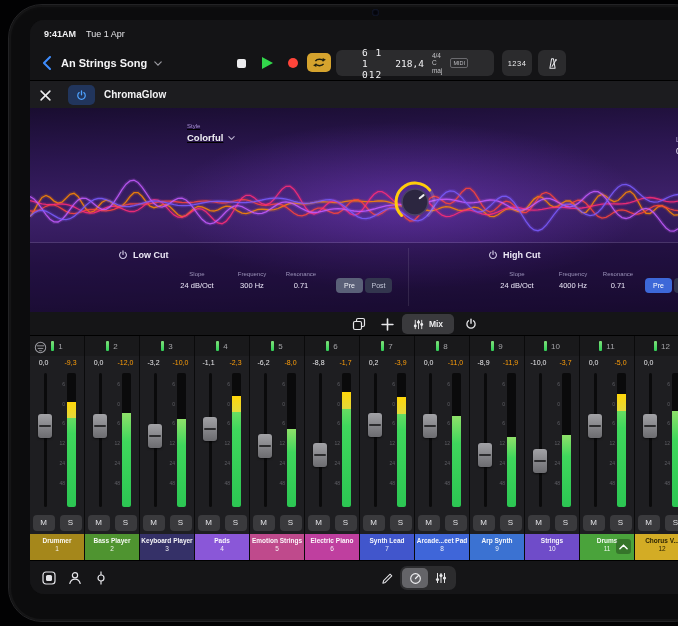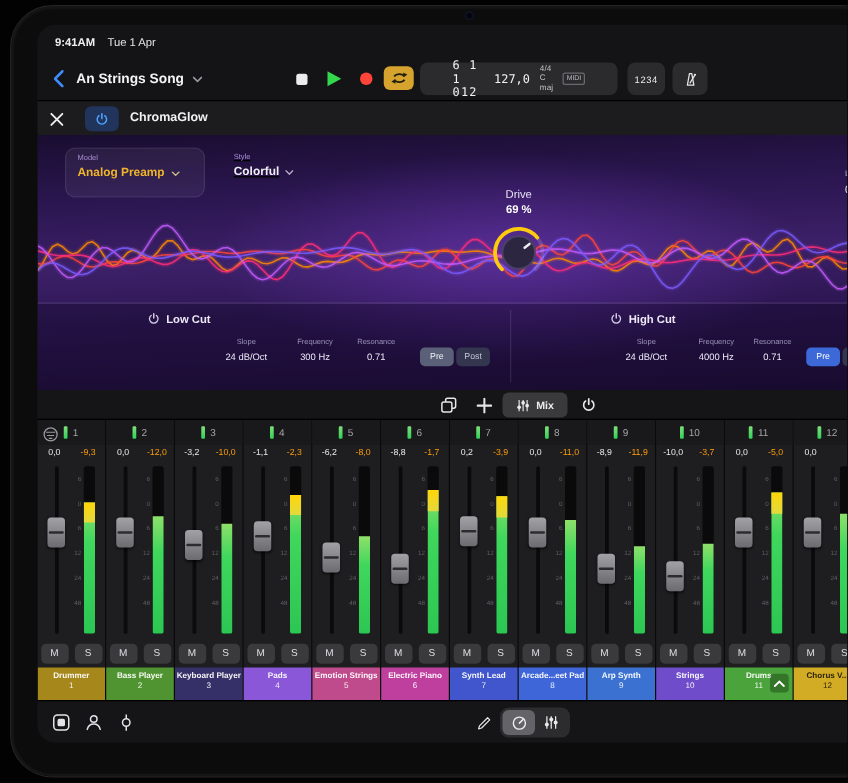--- a/index.html
+++ b/index.html
@@ -172,21 +172,21 @@
             <path d="M3.5 4.5 A5 3.5 0 0 1 12.5 4.5" stroke="#20200f" stroke-width="1.6" fill="none"></path>
             <path d="M12.5 7.5 A5 3.5 0 0 1 3.5 7.5" stroke="#20200f" stroke-width="1.6" fill="none"></path>
             <path d="M11.5 1 L15 3 L11.5 5 Z" fill="#20200f"></path>
             <path d="M4.5 7 L1 9 L4.5 11 Z" fill="#20200f"></path>
           </svg>
         </span>
       </button>
 
       <div class="lcd">
         <span class="lcd-pos">6 1 1 012</span>
-        <span class="lcd-tempo">127,0</span>
+        <span class="lcd-tempo">218,4</span>
         <span class="lcd-stack">
           <span>4/4</span>
           <span>C maj</span>
         </span>
         <span class="midi-badge">MIDI</span>
       </div>
 
       <button class="pill-btn" style="left:472px;width:30px;font-size:7.5px;letter-spacing:.5px;">1234</button>
       <button class="pill-btn" style="left:508px;width:28px;">
         <span>
@@ -223,50 +223,37 @@
           <path d="M0 82.8 L4 83.4 L8 82.5 L12 80.5 L16 78.3 L20 76.9 L24 76.9 L28 78.5 L32 80.9 L36 83.4 L40 85.1 L44 85.6 L48 84.9 L52 83.6 L56 82.2 L60 81.5 L64 81.4 L68 81.9 L72 82.5 L76 82.8 L80 82.4 L84 81.3 L88 79.7 L92 78.1 L96 76.8 L100 76.0 L104 75.8 L108 75.9 L112 76.0 L116 76.0 L120 75.6 L124 75.0 L128 74.2 L132 73.5 L136 73.2 L140 73.2 L144 73.5 L148 74.0 L152 74.5 L156 74.7 L160 74.5 L164 74.1 L168 73.5 L172 73.1 L176 73.0 L180 73.3 L184 73.9 L188 74.6 L192 75.0 L196 74.9 L200 74.2 L204 73.1 L208 72.1 L212 71.5 L216 71.8 L220 72.9 L224 74.5 L228 76.1 L232 77.2 L236 77.4 L240 76.9 L244 76.2 L248 76.0 L252 76.9 L256 79.1 L260 82.1 L264 85.2 L268 87.4 L272 87.9 L276 86.6 L280 84.1 L284 81.6 L288 80.1 L292 80.2 L296 81.8 L300 83.9 L304 85.3 L308 85.0 L312 82.6 L316 78.6 L320 74.5 L324 71.8 L328 71.7 L332 74.4 L336 78.8 L340 83.4 L344 86.5 L348 87.1 L352 85.2 L356 82.2 L360 79.7 L364 79.3 L368 81.5 L372 85.8 L376 90.3 L380 93.0 L384 92.6 L388 88.5 L392 82.1 L396 75.2 L400 70.2 L404 68.2 L408 69.4 L412 72.4 L416 75.2 L420 75.9 L424 73.6 L428 69.0 L432 63.9 L436 60.4 L440 60.3 L444 63.9 L448 70.2 L452 77.1 L456 82.2 L460 84.1 L464 82.5 L468 78.9 L472 75.1 L476 73.2 L480 74.0 L484 77.4 L488 81.5 L492 84.5 L496 84.7 L500 81.6 L504 76.2 L508 70.3 L512 65.8 L516 64.4 L520 66.0 L524 69.8 L528 74.0 L532 76.9 L536 77.6 L540 76.2 L544 73.9 L548 72.2 L552 72.5 L556 75.2 L560 79.7 L564 84.6 L568 88.4 L572 90.1 L576 89.4 L580 87.0 L584 84.3 L588 82.3 L592 81.8 L596 82.7 L600 84.4 L604 85.8 L608 86.1 L612 85.0 L616 82.8 L620 80.2 L624 78.2 L628 77.4 L632 77.9 L636 79.3 L640 81.0 L644 82.2 L648 82.6" fill="none" stroke="#ff4538" stroke-width="4" opacity="0.16"></path>
           <path d="M0 82.8 L4 83.4 L8 82.5 L12 80.5 L16 78.3 L20 76.9 L24 76.9 L28 78.5 L32 80.9 L36 83.4 L40 85.1 L44 85.6 L48 84.9 L52 83.6 L56 82.2 L60 81.5 L64 81.4 L68 81.9 L72 82.5 L76 82.8 L80 82.4 L84 81.3 L88 79.7 L92 78.1 L96 76.8 L100 76.0 L104 75.8 L108 75.9 L112 76.0 L116 76.0 L120 75.6 L124 75.0 L128 74.2 L132 73.5 L136 73.2 L140 73.2 L144 73.5 L148 74.0 L152 74.5 L156 74.7 L160 74.5 L164 74.1 L168 73.5 L172 73.1 L176 73.0 L180 73.3 L184 73.9 L188 74.6 L192 75.0 L196 74.9 L200 74.2 L204 73.1 L208 72.1 L212 71.5 L216 71.8 L220 72.9 L224 74.5 L228 76.1 L232 77.2 L236 77.4 L240 76.9 L244 76.2 L248 76.0 L252 76.9 L256 79.1 L260 82.1 L264 85.2 L268 87.4 L272 87.9 L276 86.6 L280 84.1 L284 81.6 L288 80.1 L292 80.2 L296 81.8 L300 83.9 L304 85.3 L308 85.0 L312 82.6 L316 78.6 L320 74.5 L324 71.8 L328 71.7 L332 74.4 L336 78.8 L340 83.4 L344 86.5 L348 87.1 L352 85.2 L356 82.2 L360 79.7 L364 79.3 L368 81.5 L372 85.8 L376 90.3 L380 93.0 L384 92.6 L388 88.5 L392 82.1 L396 75.2 L400 70.2 L404 68.2 L408 69.4 L412 72.4 L416 75.2 L420 75.9 L424 73.6 L428 69.0 L432 63.9 L436 60.4 L440 60.3 L444 63.9 L448 70.2 L452 77.1 L456 82.2 L460 84.1 L464 82.5 L468 78.9 L472 75.1 L476 73.2 L480 74.0 L484 77.4 L488 81.5 L492 84.5 L496 84.7 L500 81.6 L504 76.2 L508 70.3 L512 65.8 L516 64.4 L520 66.0 L524 69.8 L528 74.0 L532 76.9 L536 77.6 L540 76.2 L544 73.9 L548 72.2 L552 72.5 L556 75.2 L560 79.7 L564 84.6 L568 88.4 L572 90.1 L576 89.4 L580 87.0 L584 84.3 L588 82.3 L592 81.8 L596 82.7 L600 84.4 L604 85.8 L608 86.1 L612 85.0 L616 82.8 L620 80.2 L624 78.2 L628 77.4 L632 77.9 L636 79.3 L640 81.0 L644 82.2 L648 82.6" fill="none" stroke="#ff4538" stroke-width="1.3" opacity="0.85"></path>
           <path d="M0 72.7 L4 73.7 L8 74.8 L12 75.8 L16 76.4 L20 76.6 L24 76.4 L28 76.1 L32 76.0 L36 76.3 L40 77.3 L44 78.9 L48 81.0 L52 83.0 L56 84.5 L60 85.2 L64 84.8 L68 83.4 L72 81.5 L76 79.6 L80 78.3 L84 78.1 L88 79.0 L92 80.6 L96 82.3 L100 83.5 L104 83.5 L108 82.0 L112 79.3 L116 76.1 L120 73.2 L124 71.7 L128 72.2 L132 74.6 L136 78.6 L140 83.1 L144 86.9 L148 89.2 L152 89.4 L156 87.7 L160 84.9 L164 82.2 L168 80.7 L172 81.1 L176 83.7 L180 87.7 L184 91.9 L188 95.0 L192 95.7 L196 93.4 L200 88.5 L204 82.0 L208 75.3 L212 70.0 L216 67.3 L220 67.3 L224 69.6 L228 72.9 L232 75.7 L236 76.7 L240 75.1 L244 71.3 L248 66.2 L252 61.3 L256 58.3 L260 58.2 L264 61.4 L268 67.1 L272 74.0 L276 80.3 L280 84.6 L284 86.0 L288 84.5 L292 81.0 L296 77.0 L300 73.9 L304 72.9 L308 74.4 L312 77.8 L316 82.0 L320 85.6 L324 87.1 L328 86.0 L332 82.3 L336 76.8 L340 71.0 L344 66.3 L348 63.7 L352 63.7 L356 66.0 L360 69.6 L364 73.3 L368 75.9 L372 76.8 L376 76.0 L380 73.9 L384 71.7 L388 70.2 L392 70.3 L396 72.2 L400 75.7 L404 80.0 L408 84.1 L412 87.2 L416 88.6 L420 88.4 L424 87.0 L428 85.0 L432 83.2 L436 82.2 L440 82.2 L444 83.1 L448 84.5 L452 85.9 L456 86.6 L460 86.5 L464 85.4 L468 83.8 L472 82.0 L476 80.4 L480 79.4 L484 79.1 L488 79.5 L492 80.3 L496 81.2 L500 81.9 L504 82.1 L508 81.9 L512 81.3 L516 80.6 L520 79.9 L524 79.4 L528 79.2 L532 79.4 L536 79.7 L540 80.1 L544 80.3 L548 80.3 L552 80.0 L556 79.4 L560 78.5 L564 77.6 L568 76.8 L572 76.2 L576 75.8 L580 75.8 L584 75.9 L588 76.0 L592 75.9 L596 75.5 L600 74.6 L604 73.4 L608 72.0 L612 70.7 L616 69.8 L620 69.5 L624 70.0 L628 71.0 L632 72.2 L636 73.3 L640 73.9 L644 73.8 L648 73.1" fill="none" stroke="#ff2d78" stroke-width="4" opacity="0.16"></path>
           <path d="M0 72.7 L4 73.7 L8 74.8 L12 75.8 L16 76.4 L20 76.6 L24 76.4 L28 76.1 L32 76.0 L36 76.3 L40 77.3 L44 78.9 L48 81.0 L52 83.0 L56 84.5 L60 85.2 L64 84.8 L68 83.4 L72 81.5 L76 79.6 L80 78.3 L84 78.1 L88 79.0 L92 80.6 L96 82.3 L100 83.5 L104 83.5 L108 82.0 L112 79.3 L116 76.1 L120 73.2 L124 71.7 L128 72.2 L132 74.6 L136 78.6 L140 83.1 L144 86.9 L148 89.2 L152 89.4 L156 87.7 L160 84.9 L164 82.2 L168 80.7 L172 81.1 L176 83.7 L180 87.7 L184 91.9 L188 95.0 L192 95.7 L196 93.4 L200 88.5 L204 82.0 L208 75.3 L212 70.0 L216 67.3 L220 67.3 L224 69.6 L228 72.9 L232 75.7 L236 76.7 L240 75.1 L244 71.3 L248 66.2 L252 61.3 L256 58.3 L260 58.2 L264 61.4 L268 67.1 L272 74.0 L276 80.3 L280 84.6 L284 86.0 L288 84.5 L292 81.0 L296 77.0 L300 73.9 L304 72.9 L308 74.4 L312 77.8 L316 82.0 L320 85.6 L324 87.1 L328 86.0 L332 82.3 L336 76.8 L340 71.0 L344 66.3 L348 63.7 L352 63.7 L356 66.0 L360 69.6 L364 73.3 L368 75.9 L372 76.8 L376 76.0 L380 73.9 L384 71.7 L388 70.2 L392 70.3 L396 72.2 L400 75.7 L404 80.0 L408 84.1 L412 87.2 L416 88.6 L420 88.4 L424 87.0 L428 85.0 L432 83.2 L436 82.2 L440 82.2 L444 83.1 L448 84.5 L452 85.9 L456 86.6 L460 86.5 L464 85.4 L468 83.8 L472 82.0 L476 80.4 L480 79.4 L484 79.1 L488 79.5 L492 80.3 L496 81.2 L500 81.9 L504 82.1 L508 81.9 L512 81.3 L516 80.6 L520 79.9 L524 79.4 L528 79.2 L532 79.4 L536 79.7 L540 80.1 L544 80.3 L548 80.3 L552 80.0 L556 79.4 L560 78.5 L564 77.6 L568 76.8 L572 76.2 L576 75.8 L580 75.8 L584 75.9 L588 76.0 L592 75.9 L596 75.5 L600 74.6 L604 73.4 L608 72.0 L612 70.7 L616 69.8 L620 69.5 L624 70.0 L628 71.0 L632 72.2 L636 73.3 L640 73.9 L644 73.8 L648 73.1" fill="none" stroke="#ff2d78" stroke-width="1.3" opacity="0.85"></path>
           <path d="M0 68.5 L4 71.0 L8 75.3 L12 80.9 L16 86.6 L20 91.2 L24 93.9 L28 94.0 L32 91.5 L36 87.0 L40 81.5 L44 76.1 L48 72.1 L52 70.1 L56 70.4 L60 72.6 L64 76.0 L68 79.3 L72 81.4 L76 81.4 L80 78.9 L84 74.2 L88 68.1 L92 61.7 L96 56.2 L100 52.9 L104 52.3 L108 54.5 L112 59.1 L116 64.9 L120 70.8 L124 75.6 L128 78.5 L132 79.1 L136 77.7 L140 75.1 L144 72.3 L148 70.4 L152 70.1 L156 72.0 L160 75.7 L164 80.9 L168 86.4 L172 91.3 L176 94.6 L180 95.8 L184 94.8 L188 91.9 L192 88.0 L196 83.8 L200 80.3 L204 78.2 L208 77.7 L212 78.7 L216 80.7 L220 83.0 L224 84.8 L228 85.7 L232 85.4 L236 83.8 L240 81.3 L244 78.6 L248 76.1 L252 74.4 L256 73.9 L260 74.6 L264 76.2 L268 78.4 L272 80.7 L276 82.7 L280 84.0 L284 84.5 L288 84.2 L292 83.4 L296 82.4 L300 81.4 L304 80.8 L308 80.6 L312 80.9 L316 81.6 L320 82.3 L324 83.0 L328 83.3 L332 83.3 L336 82.9 L340 82.0 L344 81.0 L348 79.8 L352 78.8 L356 77.9 L360 77.3 L364 76.9 L368 76.7 L372 76.7 L376 76.8 L380 76.7 L384 76.5 L388 76.1 L392 75.4 L396 74.5 L400 73.5 L404 72.5 L408 71.7 L412 71.3 L416 71.2 L420 71.5 L424 72.2 L428 73.0 L432 73.9 L436 74.6 L440 74.9 L444 74.7 L448 74.1 L452 73.3 L456 72.5 L460 72.0 L464 72.2 L468 73.1 L472 74.7 L476 76.8 L480 79.1 L484 81.0 L488 82.1 L492 82.2 L496 81.1 L500 79.0 L504 76.3 L508 73.6 L512 71.5 L516 70.5 L520 70.7 L524 72.1 L528 74.2 L532 76.5 L536 78.3 L540 78.8 L544 77.8 L548 75.4 L552 71.9 L556 68.1 L560 65.0 L564 63.3 L568 63.7 L572 66.2 L576 70.6 L580 76.2 L584 81.8 L588 86.6 L592 89.6 L596 90.5 L600 89.3 L604 86.8 L608 83.7 L612 81.3 L616 80.4 L620 81.7 L624 85.0 L628 89.8 L632 95.2 L636 99.9 L640 102.9 L644 103.2 L648 100.8" fill="none" stroke="#c45bff" stroke-width="4" opacity="0.16"></path>
           <path d="M0 68.5 L4 71.0 L8 75.3 L12 80.9 L16 86.6 L20 91.2 L24 93.9 L28 94.0 L32 91.5 L36 87.0 L40 81.5 L44 76.1 L48 72.1 L52 70.1 L56 70.4 L60 72.6 L64 76.0 L68 79.3 L72 81.4 L76 81.4 L80 78.9 L84 74.2 L88 68.1 L92 61.7 L96 56.2 L100 52.9 L104 52.3 L108 54.5 L112 59.1 L116 64.9 L120 70.8 L124 75.6 L128 78.5 L132 79.1 L136 77.7 L140 75.1 L144 72.3 L148 70.4 L152 70.1 L156 72.0 L160 75.7 L164 80.9 L168 86.4 L172 91.3 L176 94.6 L180 95.8 L184 94.8 L188 91.9 L192 88.0 L196 83.8 L200 80.3 L204 78.2 L208 77.7 L212 78.7 L216 80.7 L220 83.0 L224 84.8 L228 85.7 L232 85.4 L236 83.8 L240 81.3 L244 78.6 L248 76.1 L252 74.4 L256 73.9 L260 74.6 L264 76.2 L268 78.4 L272 80.7 L276 82.7 L280 84.0 L284 84.5 L288 84.2 L292 83.4 L296 82.4 L300 81.4 L304 80.8 L308 80.6 L312 80.9 L316 81.6 L320 82.3 L324 83.0 L328 83.3 L332 83.3 L336 82.9 L340 82.0 L344 81.0 L348 79.8 L352 78.8 L356 77.9 L360 77.3 L364 76.9 L368 76.7 L372 76.7 L376 76.8 L380 76.7 L384 76.5 L388 76.1 L392 75.4 L396 74.5 L400 73.5 L404 72.5 L408 71.7 L412 71.3 L416 71.2 L420 71.5 L424 72.2 L428 73.0 L432 73.9 L436 74.6 L440 74.9 L444 74.7 L448 74.1 L452 73.3 L456 72.5 L460 72.0 L464 72.2 L468 73.1 L472 74.7 L476 76.8 L480 79.1 L484 81.0 L488 82.1 L492 82.2 L496 81.1 L500 79.0 L504 76.3 L508 73.6 L512 71.5 L516 70.5 L520 70.7 L524 72.1 L528 74.2 L532 76.5 L536 78.3 L540 78.8 L544 77.8 L548 75.4 L552 71.9 L556 68.1 L560 65.0 L564 63.3 L568 63.7 L572 66.2 L576 70.6 L580 76.2 L584 81.8 L588 86.6 L592 89.6 L596 90.5 L600 89.3 L604 86.8 L608 83.7 L612 81.3 L616 80.4 L620 81.7 L624 85.0 L628 89.8 L632 95.2 L636 99.9 L640 102.9 L644 103.2 L648 100.8" fill="none" stroke="#c45bff" stroke-width="1.3" opacity="0.85"></path>
           <path d="M0 88.3 L4 85.0 L8 82.9 L12 82.4 L16 83.2 L20 85.2 L24 87.6 L28 89.9 L32 91.4 L36 91.7 L40 90.7 L44 88.4 L48 85.0 L52 81.2 L56 77.3 L60 74.0 L64 71.6 L68 70.5 L72 70.5 L76 71.5 L80 73.1 L84 75.0 L88 76.8 L92 78.1 L96 78.6 L100 78.5 L104 77.7 L108 76.6 L112 75.3 L116 74.2 L120 73.4 L124 73.0 L128 73.2 L132 73.8 L136 74.7 L140 75.7 L144 76.7 L148 77.3 L152 77.7 L156 77.6 L160 77.3 L164 76.6 L168 75.8 L172 75.0 L176 74.3 L180 73.7 L184 73.3 L188 73.2 L192 73.3 L196 73.5 L200 73.8 L204 74.2 L208 74.5 L212 74.6 L216 74.5 L220 74.1 L224 73.6 L228 72.8 L232 72.0 L236 71.1 L240 70.5 L244 70.1 L248 70.1 L252 70.5 L256 71.2 L260 72.2 L264 73.4 L268 74.4 L272 75.1 L276 75.4 L280 75.2 L284 74.5 L288 73.6 L292 72.6 L296 71.9 L300 71.7 L304 72.4 L308 74.0 L312 76.5 L316 79.6 L320 83.0 L324 86.2 L328 88.8 L332 90.4 L336 90.7 L340 89.9 L344 88.1 L348 85.7 L352 83.2 L356 81.3 L360 80.3 L364 80.5 L368 82.0 L372 84.5 L376 87.5 L380 90.3 L384 92.3 L388 92.9 L392 91.7 L396 88.7 L400 84.1 L404 78.6 L408 72.9 L412 67.9 L416 64.3 L420 62.8 L424 63.3 L428 65.9 L432 69.9 L436 74.6 L440 79.0 L444 82.3 L448 84.0 L452 83.7 L456 81.5 L460 78.1 L464 74.1 L468 70.6 L472 68.4 L476 68.2 L480 70.2 L484 74.4 L488 80.3 L492 87.0 L496 93.4 L500 98.7 L504 101.9 L508 102.7 L512 101.1 L516 97.3 L520 92.2 L524 86.7 L528 81.6 L532 77.9 L536 76.1 L540 76.2 L544 78.0 L548 80.8 L552 84.0 L556 86.5 L560 87.6 L564 86.9 L568 84.3 L572 80.0 L576 74.5 L580 68.7 L584 63.3 L588 59.2 L592 56.8 L596 56.4 L600 57.9 L604 60.7 L608 64.4 L612 68.1 L616 71.3 L620 73.4 L624 74.2 L628 73.8 L632 72.4 L636 70.4 L640 68.5 L644 67.1 L648 66.5" fill="none" stroke="#7a5cff" stroke-width="4" opacity="0.16"></path>
           <path d="M0 88.3 L4 85.0 L8 82.9 L12 82.4 L16 83.2 L20 85.2 L24 87.6 L28 89.9 L32 91.4 L36 91.7 L40 90.7 L44 88.4 L48 85.0 L52 81.2 L56 77.3 L60 74.0 L64 71.6 L68 70.5 L72 70.5 L76 71.5 L80 73.1 L84 75.0 L88 76.8 L92 78.1 L96 78.6 L100 78.5 L104 77.7 L108 76.6 L112 75.3 L116 74.2 L120 73.4 L124 73.0 L128 73.2 L132 73.8 L136 74.7 L140 75.7 L144 76.7 L148 77.3 L152 77.7 L156 77.6 L160 77.3 L164 76.6 L168 75.8 L172 75.0 L176 74.3 L180 73.7 L184 73.3 L188 73.2 L192 73.3 L196 73.5 L200 73.8 L204 74.2 L208 74.5 L212 74.6 L216 74.5 L220 74.1 L224 73.6 L228 72.8 L232 72.0 L236 71.1 L240 70.5 L244 70.1 L248 70.1 L252 70.5 L256 71.2 L260 72.2 L264 73.4 L268 74.4 L272 75.1 L276 75.4 L280 75.2 L284 74.5 L288 73.6 L292 72.6 L296 71.9 L300 71.7 L304 72.4 L308 74.0 L312 76.5 L316 79.6 L320 83.0 L324 86.2 L328 88.8 L332 90.4 L336 90.7 L340 89.9 L344 88.1 L348 85.7 L352 83.2 L356 81.3 L360 80.3 L364 80.5 L368 82.0 L372 84.5 L376 87.5 L380 90.3 L384 92.3 L388 92.9 L392 91.7 L396 88.7 L400 84.1 L404 78.6 L408 72.9 L412 67.9 L416 64.3 L420 62.8 L424 63.3 L428 65.9 L432 69.9 L436 74.6 L440 79.0 L444 82.3 L448 84.0 L452 83.7 L456 81.5 L460 78.1 L464 74.1 L468 70.6 L472 68.4 L476 68.2 L480 70.2 L484 74.4 L488 80.3 L492 87.0 L496 93.4 L500 98.7 L504 101.9 L508 102.7 L512 101.1 L516 97.3 L520 92.2 L524 86.7 L528 81.6 L532 77.9 L536 76.1 L540 76.2 L544 78.0 L548 80.8 L552 84.0 L556 86.5 L560 87.6 L564 86.9 L568 84.3 L572 80.0 L576 74.5 L580 68.7 L584 63.3 L588 59.2 L592 56.8 L596 56.4 L600 57.9 L604 60.7 L608 64.4 L612 68.1 L616 71.3 L620 73.4 L624 74.2 L628 73.8 L632 72.4 L636 70.4 L640 68.5 L644 67.1 L648 66.5" fill="none" stroke="#7a5cff" stroke-width="1.3" opacity="0.85"></path>
         </svg>
 
-      <div class="model-box">
-        <span class="sel-label">Model</span>
-        <span class="sel-value">
-          <span>Analog Preamp</span>
-          <svg viewBox="0 0 10 6" width="7" height="4">
-              <path d="M1 1 L5 5 L9 1" stroke="#cdbf8a" stroke-width="1.6" fill="none" stroke-linecap="round"></path>
-            </svg>
-        </span>
-      </div>
 
       <div class="style-box">
         <span class="sel-label">Style</span>
         <span class="sel-value">
           <span>Colorful</span>
           <svg viewBox="0 0 10 6" width="7" height="4">
               <path d="M1 1 L5 5 L9 1" stroke="#b9b2cc" stroke-width="1.6" fill="none" stroke-linecap="round"></path>
             </svg>
         </span>
       </div>
 
 
       <div class="level-wrap">
         <span class="lv-l">Level</span>
         <span class="lv-v">0.0</span>
       </div>
 
-      <div class="drive-wrap">
-        <span class="drive-label">Drive</span>
-        <span class="drive-value">69 %</span>
-      </div>
       <svg id="knob" viewBox="0 0 48 48">
           <path d="M10.56 37.44 A19 19 0 1 1 37.44 37.44" stroke="rgba(255,255,255,0.14)" stroke-width="3" fill="none" stroke-linecap="round"></path>
           <path d="M10.56 37.44 A19 19 0 1 1 38.83 12.12" stroke="#ffcb0a" stroke-width="3" fill="none" stroke-linecap="round"></path>
           <circle cx="24" cy="24" r="13" fill="#2c2640" stroke="#4a4266" stroke-width="1.5"></circle>
           <line x1="28.68258244402998" y1="20.24854406198577" x2="32.58473448072163" y2="17.122330780307244" stroke="#ecebf2" stroke-width="2" stroke-linecap="round"></line>
         </svg>
 
       <div class="hline"></div>
       <div class="cut-shade"></div>
       <div class="vline"></div>

